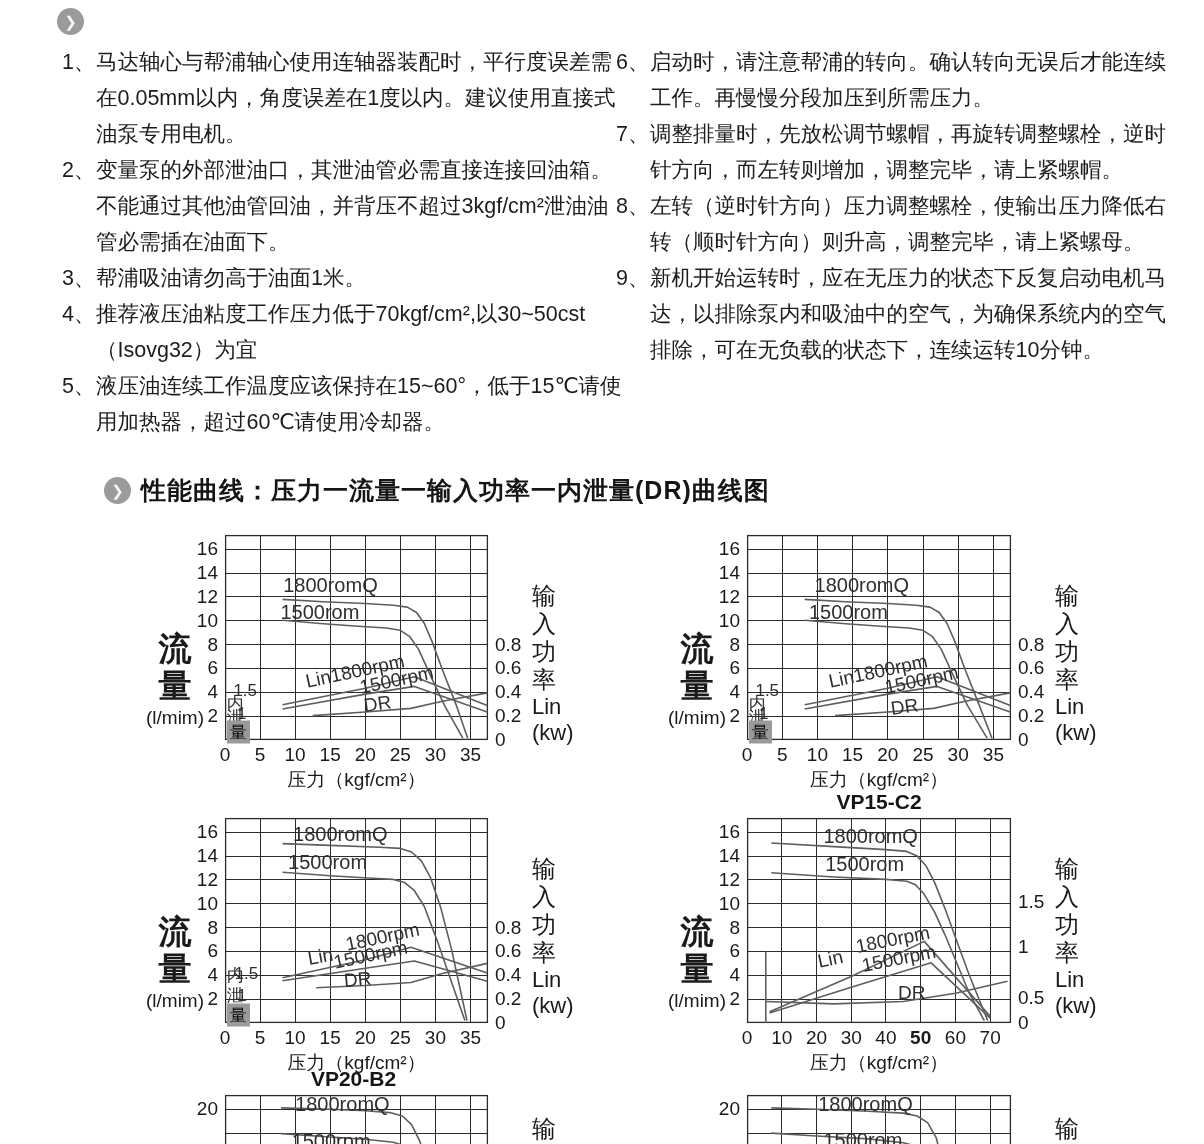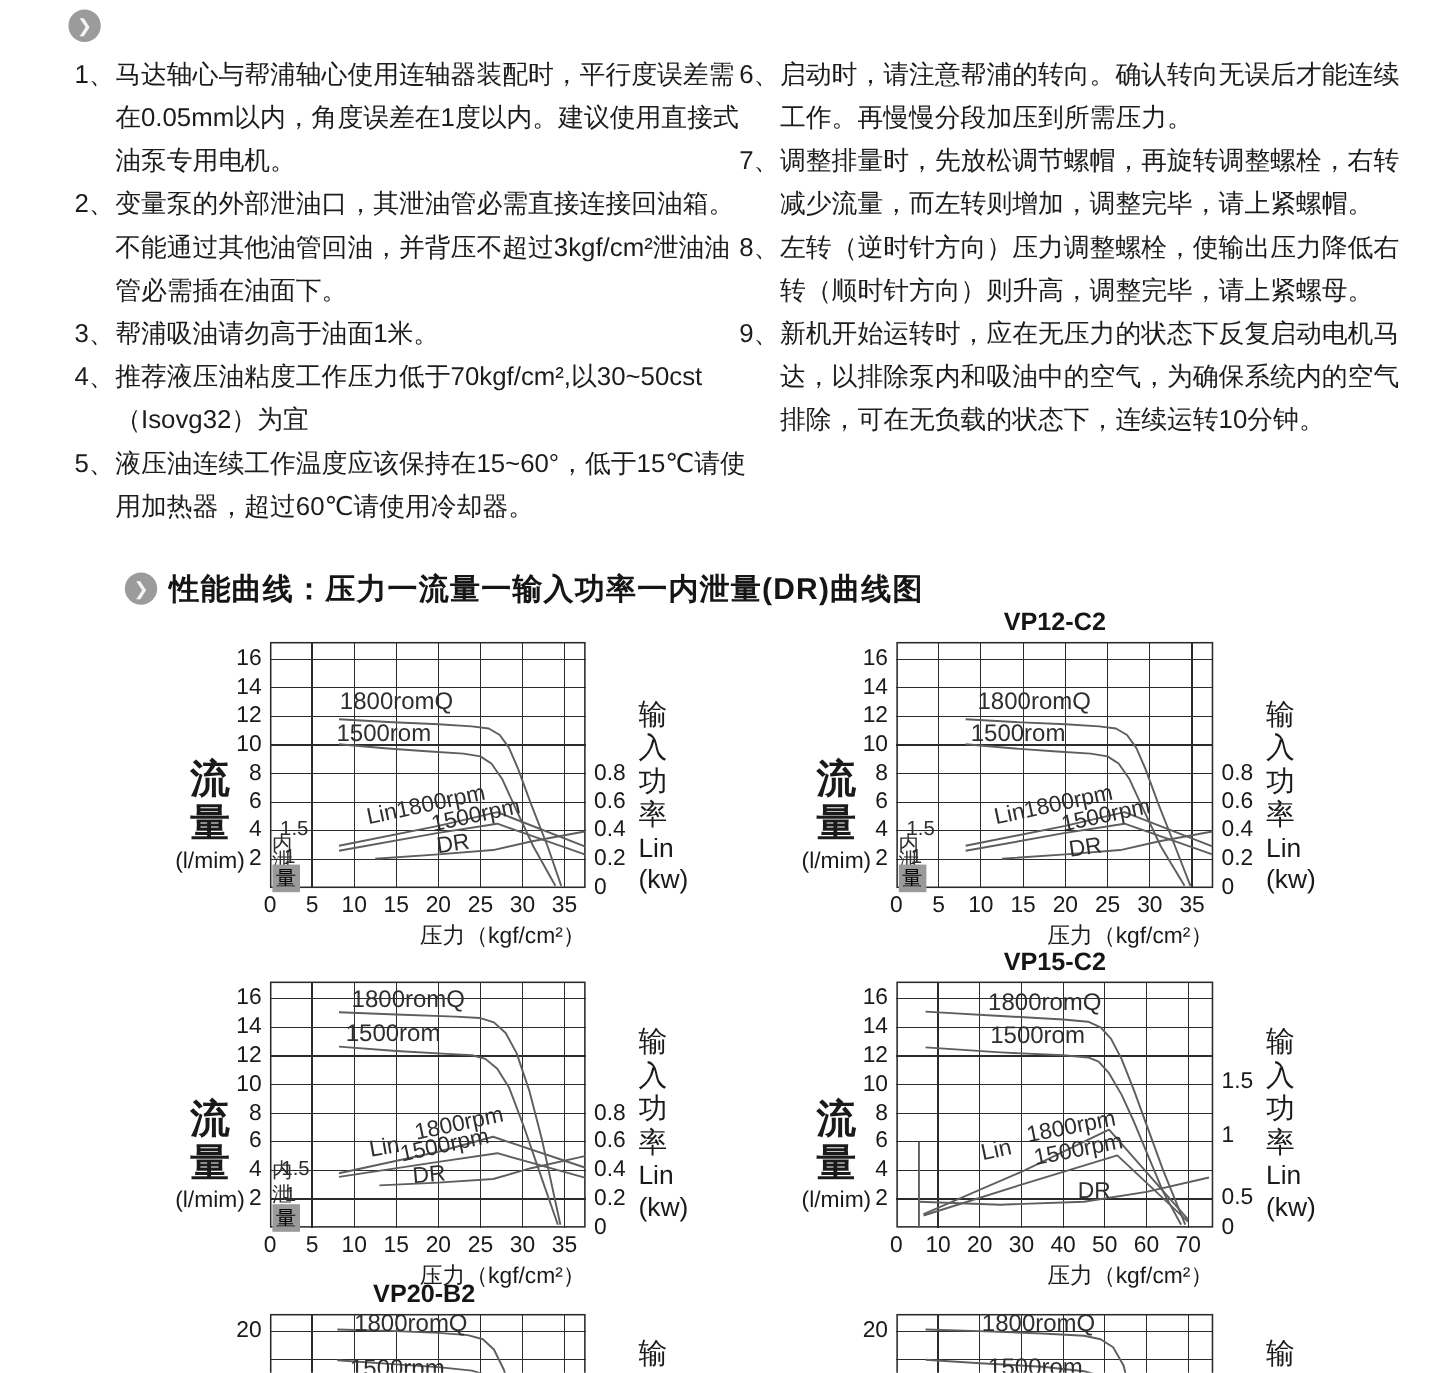--- a/index.html
+++ b/index.html
@@ -22,21 +22,21 @@
   .u-item{display:flex;font-size:21.5px;line-height:36px;color:#1c1c1c;}
   .u-item .num{flex:0 0 34px;}
   .u-item .txt{flex:1;}
   .chart{position:absolute;width:600px;height:300px;}
   .c-title{position:absolute;text-align:center;font-weight:bold;font-size:21px;color:#151515;}
   .flow-lab{position:absolute;text-align:center;font-size:33px;font-weight:600;line-height:37px;color:#1a1a1a;}
   .flow-unit{position:absolute;text-align:center;font-size:19px;color:#1a1a1a;}
   .ytick,.xtick,.rtick{position:absolute;font-size:19px;color:#1a1a1a;}
   .ytick{text-align:right;}
   .xtick{text-align:center;}
-  .xlab{position:absolute;text-align:right;font-size:19px;color:#1a1a1a;}
+  .xlab{position:absolute;text-align:center;font-size:19px;color:#1a1a1a;}
   .plot{position:absolute;}
   .plot svg{position:absolute;left:0;top:0;overflow:visible;}
   .plot-label{position:absolute;white-space:nowrap;color:#2e2e2e;transform-origin:left center;}
   .plot-label.hl{background:#9a9a9a;color:#000;padding:0 3px;}
   .rlab{position:absolute;text-align:left;color:#1a1a1a;}
   .rlab .cjk{font-size:24px;line-height:28px;}
   .rlab .lat{font-size:22px;line-height:26px;}
 </style>
 </head>
 <body>
@@ -66,21 +66,21 @@
       <span class="txt">液压油连续工作温度应该保持在15~60°，低于15℃请使用加热器，超过60℃请使用冷却器。</span>
     </div>
   </div>
 <div class="col" style="left:616px;" id="usage-right">
     <div class="u-item">
       <span class="num">6、</span>
       <span class="txt">启动时，请注意帮浦的转向。确认转向无误后才能连续工作。再慢慢分段加压到所需压力。</span>
     </div>
     <div class="u-item">
       <span class="num">7、</span>
-      <span class="txt">调整排量时，先放松调节螺帽，再旋转调整螺栓，右转减少流量，而左转则增加，调整完毕，请上紧螺帽。</span>
+      <span class="txt">调整排量时，先放松调节螺帽，再旋转调整螺栓，逆时针方向，而左转则增加，调整完毕，请上紧螺帽。</span>
     </div>
     <div class="u-item">
       <span class="num">8、</span>
       <span class="txt">左转（逆时针方向）压力调整螺栓，使输出压力降低右转（顺时针方向）则升高，调整完毕，请上紧螺母。</span>
     </div>
     <div class="u-item">
       <span class="num">9、</span>
       <span class="txt">新机开始运转时，应在无压力的状态下反复启动电机马达，以排除泵内和吸油中的空气，为确保系统内的空气排除，可在无负载的状态下，连续运转10分钟。</span>
     </div>
   </div>
@@ -153,21 +153,20 @@
         <div class="plot-label" style="left: 135.357px; top: 152.558px; font-size: 19px; transform: translateY(-50%) rotate(-12deg);">1500rpm</div>
         <div class="plot-label" style="left: 138.864px; top: 171.032px; font-size: 19px; transform: translateY(-50%) rotate(-8deg);">DR</div>
         <div class="plot-label" style="left: 8.416px; top: 155.538px; font-size: 17px; transform: translateY(-50%);">1.5</div>
         <div class="plot-label" style="left: 1.75333px; top: 168.052px; font-size: 17px; transform: translateY(-50%);">内</div>
         <div class="plot-label" style="left: 11.9227px; top: 178.779px; font-size: 17px; transform: translateY(-50%);">1</div>
         <div class="plot-label" style="left: 1.75333px; top: 181.759px; font-size: 17px; transform: translateY(-50%);">泄</div>
         <div class="plot-label hl" style="left: 1.75333px; top: 196.657px; font-size: 17px; transform: translateY(-50%);">量</div>
       </div>
     </div>
     <div class="chart" style="left: 621px; top: 505px;">
-      <div class="c-title" style="left: 126px; top: 2px; width: 264px;">VP12-C2</div>
       <div class="flow-lab" style="left: 51px; top: 125px; width: 50px;">流<br>量</div>
       <div class="flow-unit" style="left: 26px; top: 202px; width: 100px;">(l/mim)</div>
       <div class="ytick" style="left: 64px; top: 33.3023px; width: 55px;">16</div>
       <div class="ytick" style="left: 64px; top: 57.1395px; width: 55px;">14</div>
       <div class="ytick" style="left: 64px; top: 80.9767px; width: 55px;">12</div>
       <div class="ytick" style="left: 64px; top: 104.814px; width: 55px;">10</div>
       <div class="ytick" style="left: 64px; top: 128.651px; width: 55px;">8</div>
       <div class="ytick" style="left: 64px; top: 152.488px; width: 55px;">6</div>
       <div class="ytick" style="left: 64px; top: 176.326px; width: 55px;">4</div>
       <div class="ytick" style="left: 64px; top: 200.163px; width: 55px;">2</div>
@@ -309,21 +308,21 @@
       <div class="ytick" style="left: 64px; top: 104.814px; width: 55px;">10</div>
       <div class="ytick" style="left: 64px; top: 128.651px; width: 55px;">8</div>
       <div class="ytick" style="left: 64px; top: 152.488px; width: 55px;">6</div>
       <div class="ytick" style="left: 64px; top: 176.326px; width: 55px;">4</div>
       <div class="ytick" style="left: 64px; top: 200.163px; width: 55px;">2</div>
       <div class="xtick" style="left: 110px; top: 239px; width: 32px;">0</div>
       <div class="xtick" style="left: 144.737px; top: 239px; width: 32px;">10</div>
       <div class="xtick" style="left: 179.474px; top: 239px; width: 32px;">20</div>
       <div class="xtick" style="left: 214.211px; top: 239px; width: 32px;">30</div>
       <div class="xtick" style="left: 248.947px; top: 239px; width: 32px;">40</div>
-      <div class="xtick" style="left: 283.684px; top: 239px; width: 32px;">50</div>
+      <div class="xtick" style="left: 283.684px; top: 239px; width: 32px; font-weight: bold;">50</div>
       <div class="xtick" style="left: 318.421px; top: 239px; width: 32px;">60</div>
       <div class="xtick" style="left: 353.158px; top: 239px; width: 32px;">70</div>
       <div class="xlab" style="left: 126px; top: 262px; width: 264px;">压力（kgf/cm²）</div>
       <div class="rtick" style="left: 397px; top: 103.026px; width: 40px;">1.5</div>
       <div class="rtick" style="left: 397px; top: 148.317px; width: 40px;">1</div>
       <div class="rtick" style="left: 397px; top: 198.971px; width: 40px;">0.5</div>
       <div class="rtick" style="left: 397px; top: 224px; width: 40px;">0</div>
       <div class="rlab" style="left: 434px; top: 67px; width: 70px;">
         <div class="cjk">输</div>
         <div class="cjk">入</div>

